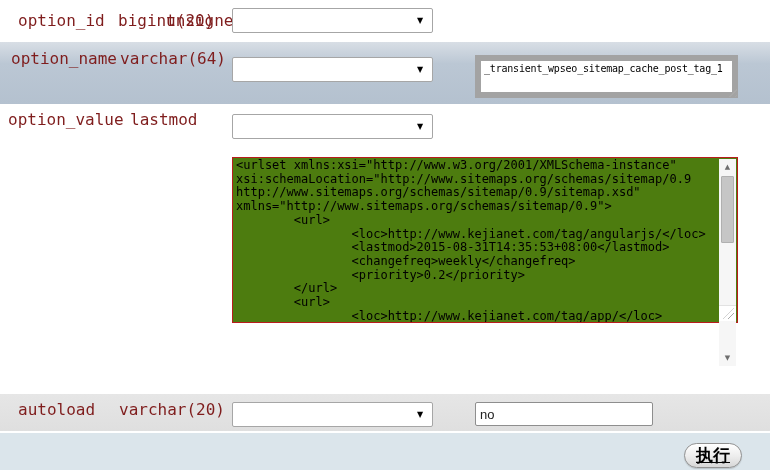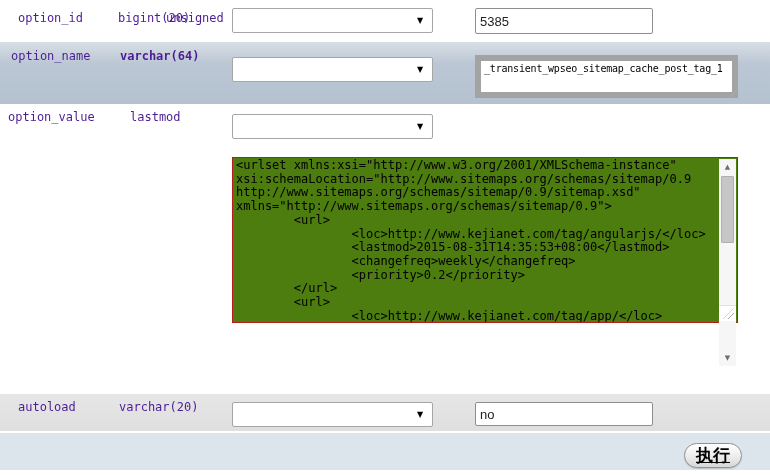--- a/index.html
+++ b/index.html
@@ -3,21 +3,21 @@
 <meta charset="utf-8">
 <style>
   * { margin:0; padding:0; box-sizing:border-box; }
   html,body { background:#fff; }
   .page { position:relative; width:770px; height:475px; background:#fff;
           font-family:"DejaVu Sans Mono", monospace; overflow:hidden; }
   .band { position:absolute; left:0; width:770px; }
   .band-name     { top:42px;  height:62px; background:linear-gradient(180deg,#d8dee5 0,#bbc7d4 35%,#b4c1cf 100%); }
   .band-autoload { top:394px; height:37px; background:linear-gradient(180deg,#e6e6e6 0,#dfdfdf 100%); }
   .band-footer   { top:433px; height:37px; background:#dbe5eb; }
-  .lbl { position:absolute; font-size:12px; color:#4c1d95; white-space:pre; }
+  .lbl { position:absolute; font-size:16px; color:#7f1d1d; white-space:pre; }
   select.fn { position:absolute; left:232px; width:201px; height:25px;
               -webkit-appearance:none; appearance:none; border:1px solid #a6a6a6;
               border-radius:2px; background:#fff; padding:0 20px 0 4px; font-size:12px; cursor:pointer; }
   .arrow { position:absolute; left:417px; font-size:8px; color:#000; pointer-events:none;
            font-family:"DejaVu Sans", sans-serif; }
   input.val { position:absolute; left:475px; width:178px; border:1px solid #8e8e8e; border-radius:2px;
               padding:0 4px; font:13px "Liberation Sans", sans-serif; color:#222; background:#fff; }
   textarea.val-small { position:absolute; left:475px; top:55px; width:263px; height:43px;
               border:6px solid #a3a3a3; resize:none; overflow:hidden; background:#fff;
               font:10px "DejaVu Sans Mono", monospace; letter-spacing:-0.2px; padding:2px 3px; color:#000; }
@@ -54,24 +54,23 @@
 
   <div class="band band-name"></div>
   <div class="band band-autoload"></div>
   <div class="band band-footer"></div>
 
   <span class="lbl" style="left:18px; top:11px;">option_id</span>
   <span class="lbl" style="left:92px; top:11px;margin-left:26px;">bigint(20)</span>
   <span class="lbl" style="left:166px; top:11px;">unsigned</span>
   <select class="fn" style="top:8px;"><option></option></select>
   <span class="arrow" style="top:16px;">▼</span>
-  <input class="val" style="top: 8px; height: 26px;" value="5385">
 
   <span class="lbl" style="left:11px; top:49px;">option_name</span>
-  <span class="lbl" style="left:120px; top:49px;font-weight:bold;">varchar(64)</span>
+  <span class="lbl" style="left:120px; top:49px;">varchar(64)</span>
   <select class="fn" style="top:57px;"><option></option></select>
   <span class="arrow" style="top:65px;">▼</span>
   <textarea class="val-small" spellcheck="false" style="">_transient_wpseo_sitemap_cache_post_tag_1</textarea>
   <div class="grip-sm">
       <div class="grip-lines-sm"></div>
     </div>
 
   <span class="lbl" style="left:8px; top:110px;">option_value</span>
   <span class="lbl" style="left:130px; top:110px;">lastmod</span>
   <select class="fn" style="top:114px;"><option></option></select>

